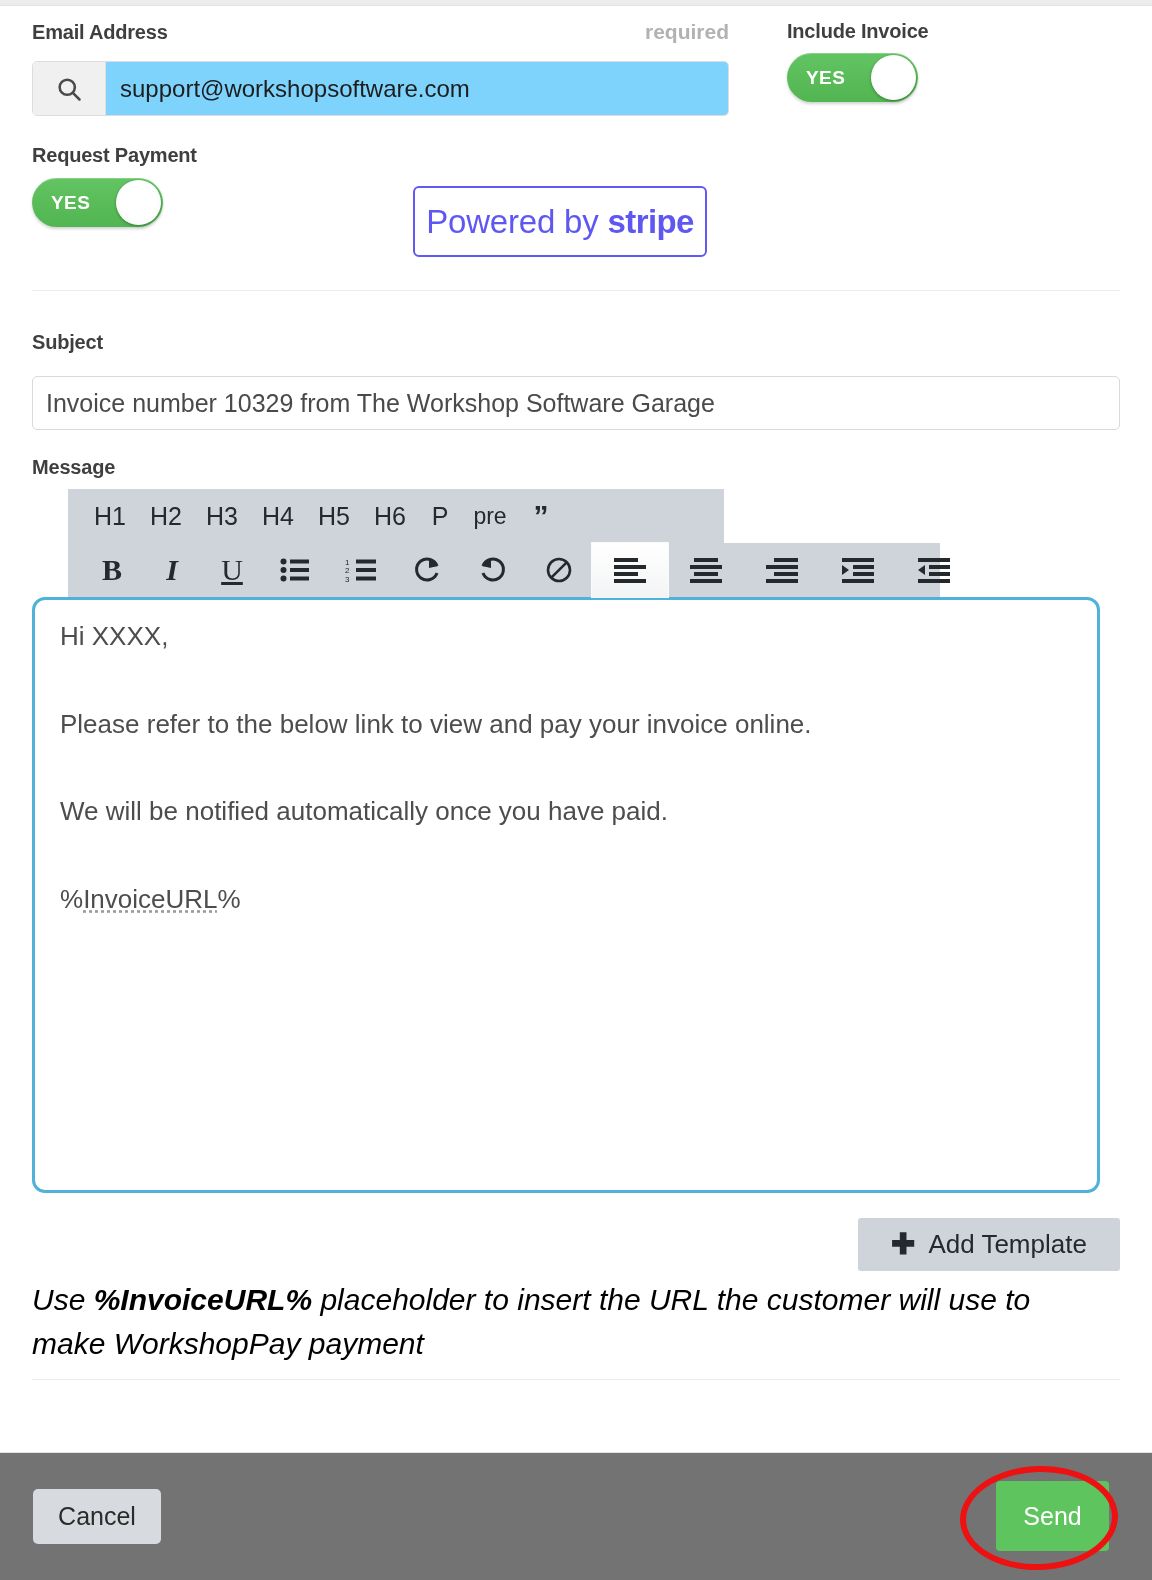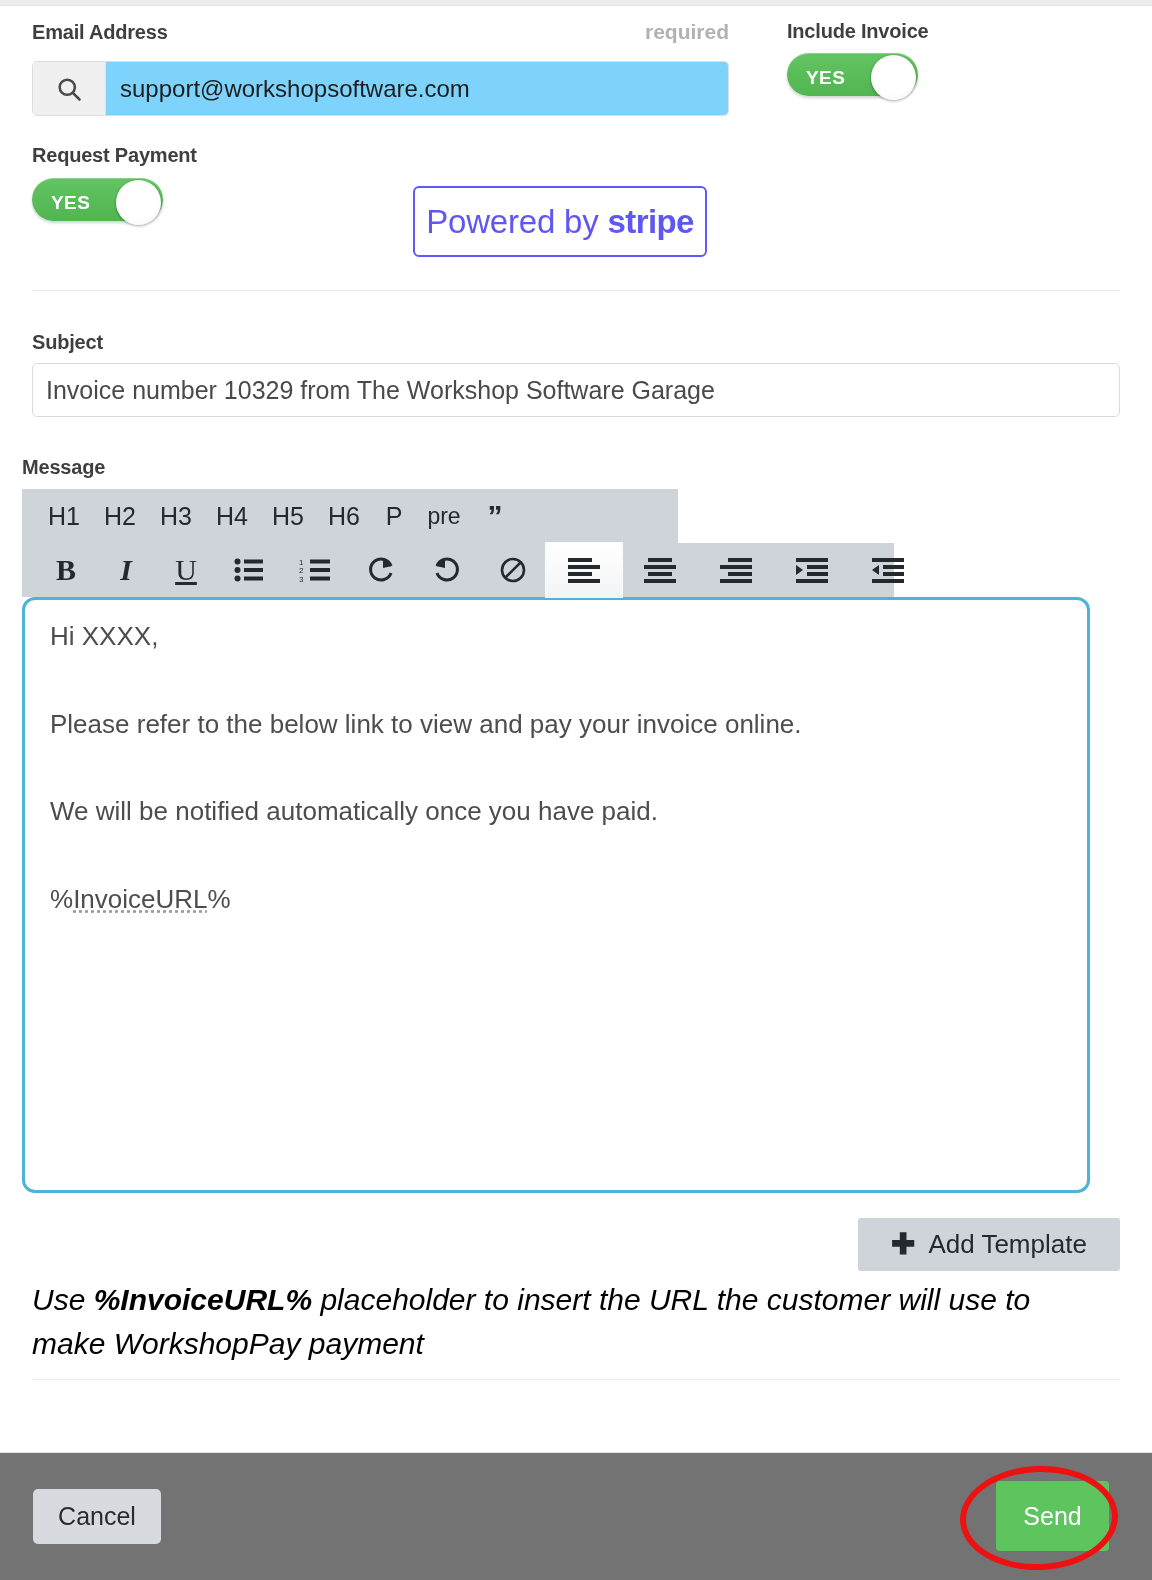--- a/index.html
+++ b/index.html
@@ -93,21 +93,21 @@
   .include-col {
     position: absolute;
     top: 0; left: 755px;
   }
   .include-col .field-label { display: block; }
 
   
   .toggle {
     position: relative;
     width: 131px;
-    height: 43px;
+    height: 49px;
     border-radius: 26px;
     background: #5cc75c;
     background: linear-gradient(#62c462, #51b551);
     box-shadow: 0 2px 3px rgba(0,0,0,.18), inset 0 1px 0 rgba(255,255,255,.25);
     cursor: pointer;
     display: block;
     border: none;
     padding: 0;
   }
   .toggle-text {
@@ -166,40 +166,41 @@
     width: 1088px;
     height: 0;
     margin: 0;
     border: none;
     border-top: 1px solid #ececec;
   }
 
   
   .subject-block { position: absolute; top: 325px; left: 32px; width: 1088px; }
   .subject-input {
-    margin-top: 9px;
+    margin-top: 22px;
     width: 1088px;
     height: 54px;
     border: 1px solid #d9d9d9;
     border-radius: 5px;
     background: #fff;
     font-size: 25px;
     color: #4a4a4a;
     padding: 0 13px;
     outline: none;
     font-family: "Liberation Sans", sans-serif;
   }
 
   
-  .message-block { position: absolute; top: 450px; left: 22px; width: 1088px; }
+  .message-block { position: absolute; top: 450px; left: 32px; width: 1088px; }
 
   .toolbar-row {
     background: #cfd4da;
     display: flex;
     align-items: center;
+    margin-left: 36px;
   }
   .toolbar-row.row-a { width: 656px; height: 54px; padding-left: 14px; }
   .toolbar-row.row-b { width: 872px; height: 54px; padding-left: 14px; }
 
   .tb-btn {
     border: none;
     background: transparent;
     font-family: "Liberation Sans", sans-serif;
     font-size: 25px;
     color: #24292e;

